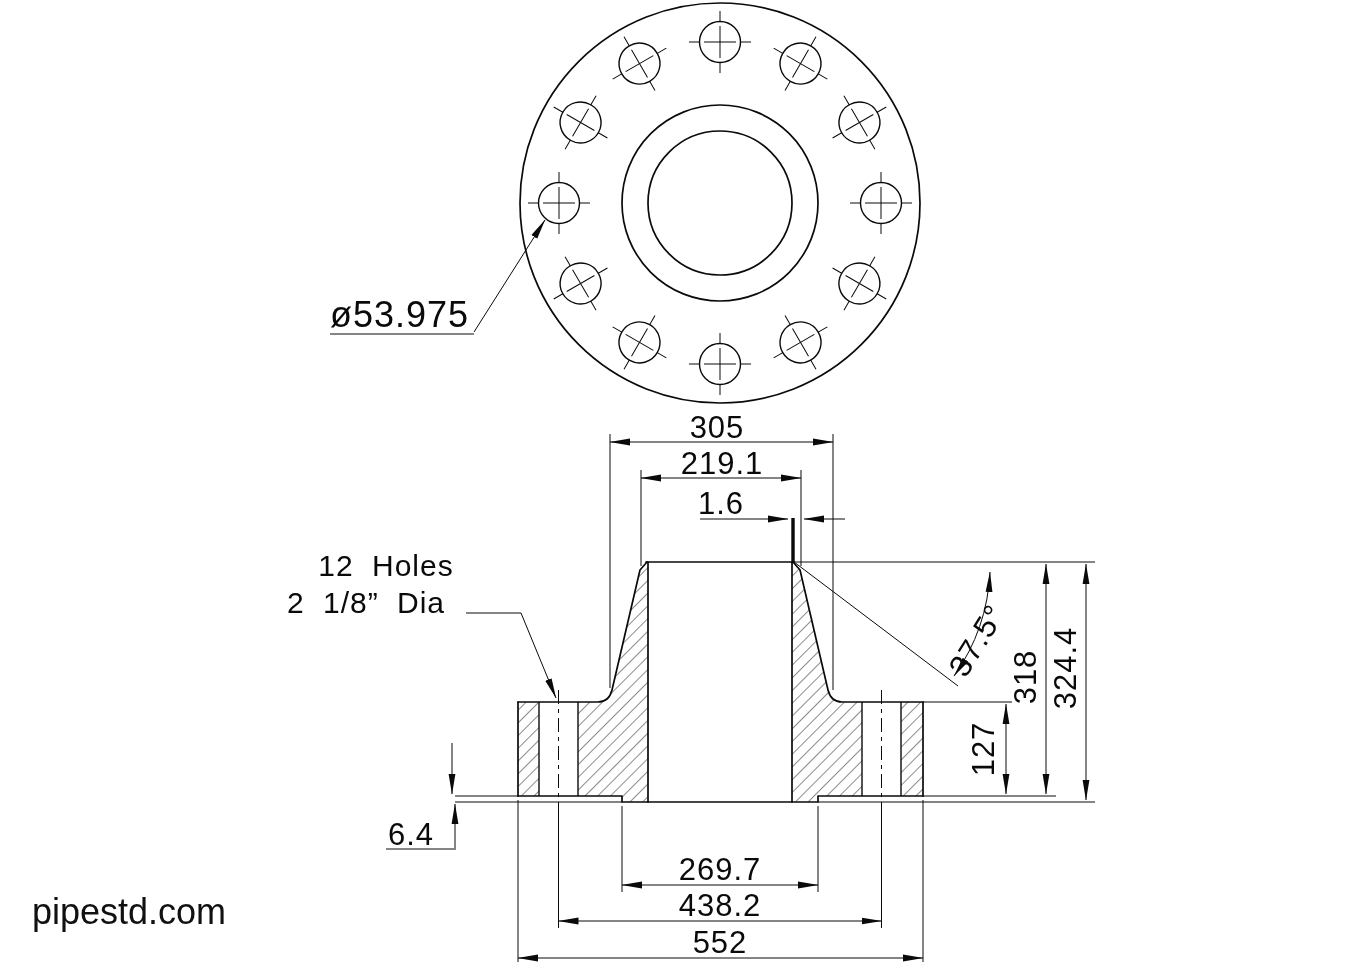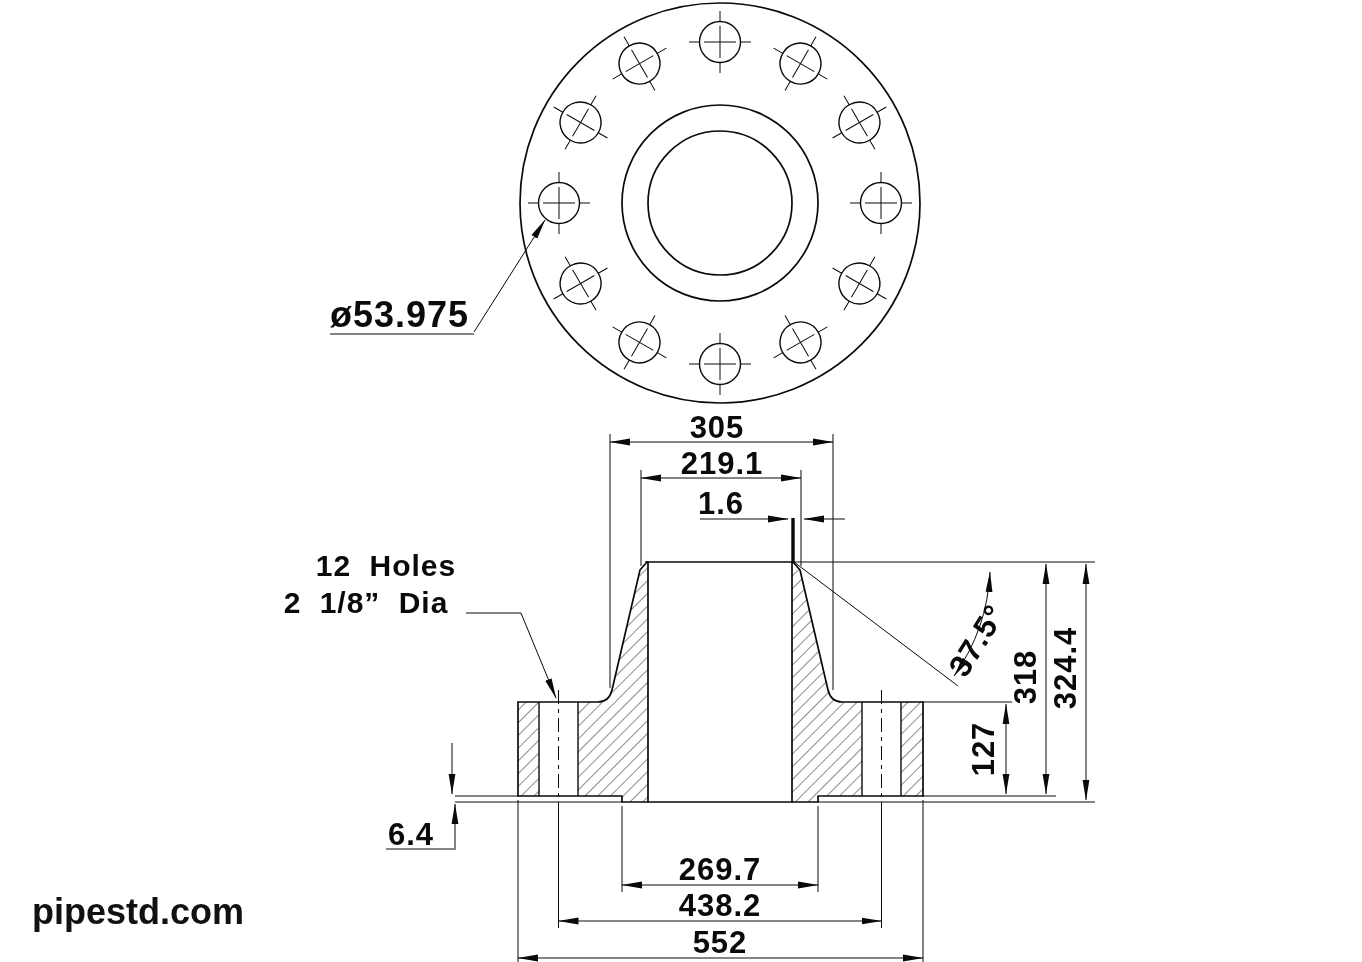--- a/index.html
+++ b/index.html
@@ -1,16 +1,16 @@
 <!DOCTYPE html>
 <html><head>
 <meta charset="utf-8">
 <style>
   html,body{margin:0;padding:0;background:#ffffff;}
-  .page{width:1260px;height:962px;background:#ffffff;position:relative;overflow:hidden;font-weight:bold;}
+  .page{width:1260px;height:962px;background:#ffffff;position:relative;overflow:hidden;}
   svg{display:block;}
   text{font-family:"Liberation Sans","DejaVu Sans",sans-serif;fill:#0a0a0a;}
   .dim{font-size:31px;letter-spacing:1px;}
   .lbl{font-size:30px;letter-spacing:1px;word-spacing:9px;}
   .big{font-size:36px;letter-spacing:1px;}
   .wm{font-size:36px;letter-spacing:0px;fill:#111;}
   .outline{stroke:#0a0a0a;stroke-width:1.7;fill:none;stroke-linecap:round;stroke-linejoin:round;}
   .med{stroke:#0a0a0a;stroke-width:1.4;fill:none;}
   .thin{stroke:#0a0a0a;stroke-width:1;fill:none;}
   .thick{stroke:#0a0a0a;stroke-width:3.4;fill:none;}

